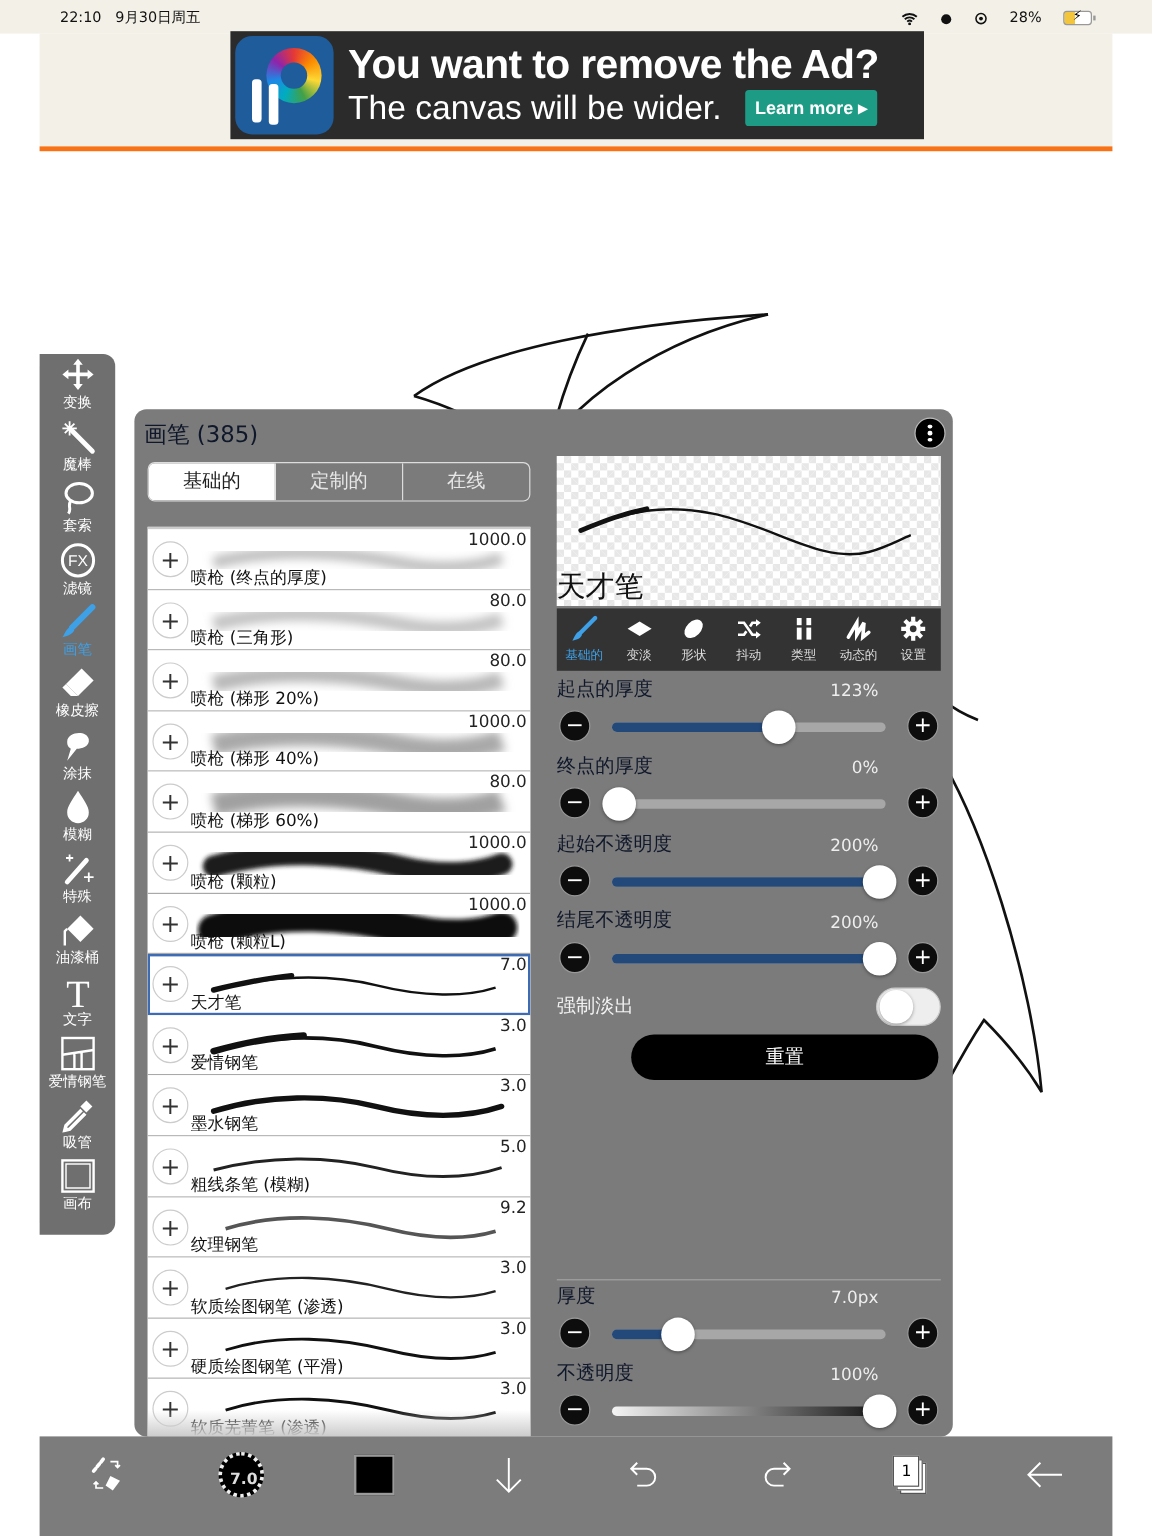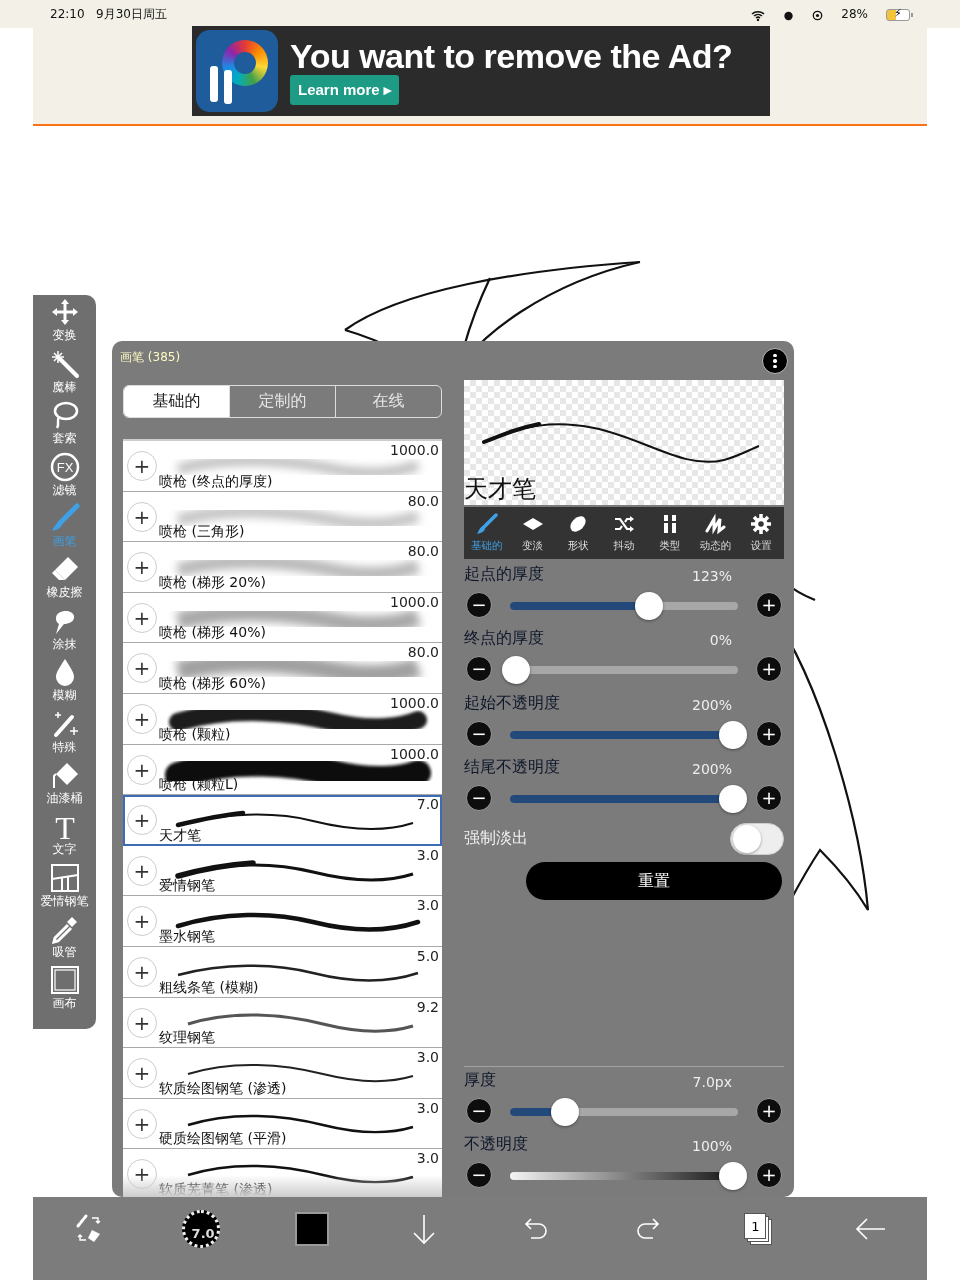--- a/index.html
+++ b/index.html
@@ -3,40 +3,40 @@
 <meta charset="utf-8">
 <style>
 *{box-sizing:border-box;margin:0;padding:0}
 html,body{width:960px;height:1280px;overflow:hidden;background:#fff;font-family:"DejaVu Sans","Liberation Sans",sans-serif}
 #root{position:relative;width:960px;height:952px;background:#fff}
 .statusbar{position:absolute;left:0;top:0;width:960px;height:28px;background:#f3f1e7;display:flex;align-items:center;justify-content:space-between;padding:0 50px 0 50px;font-size:12px;color:#111}
 .status-right{display:flex;align-items:flex-end;gap:18px}
 .battery{display:inline-block;width:24px;height:12px;border:1.5px solid #999;border-radius:3px;position:relative;background:linear-gradient(to right,#f2c53d 40%,#fff 40%)}
 .battery:after{content:"";position:absolute;right:-4px;top:3px;width:2px;height:4px;background:#999}
 .battery span{position:absolute;left:7px;top:-3px;font-size:11px;color:#000}
-.adarea{position:absolute;left:33px;top:28px;width:894px;height:98px;background:#f3f1e7;border-bottom:2px solid #f97316}
+.adarea{position:absolute;left:33px;top:28px;width:894px;height:98px;background:#f3f1e7;border-bottom:4px solid #f97316}
 .ad{position:absolute;left:159px;top:-2px;width:578px;height:90px;background:#2b2b2b;display:flex;align-items:center}
 .ad-logo{width:82px;height:82px;margin-left:4px;border-radius:14px;background:#1f5c9b;position:relative}
 .ad-logo .ring{position:absolute;left:26px;top:10px;width:46px;height:46px;border-radius:50%;background:conic-gradient(#e53935,#fb8c00,#fdd835,#43a047,#00acc1,#1e88e5,#8e24aa,#e53935)}
 .ad-logo .ring:after{content:"";position:absolute;left:12px;top:12px;width:22px;height:22px;border-radius:50%;background:#1f5c9b}
 .ad-logo .istem{position:absolute;left:14px;top:36px;width:8px;height:36px;background:#fff;border-radius:3px}
 .ad-logo .pstem{position:absolute;left:28px;top:40px;width:8px;height:34px;background:#fff;border-radius:3px}
 .ad-text{margin-left:12px;color:#fff}
 .ad-title{font-family:"Liberation Sans",sans-serif;font-weight:bold;font-size:34px;line-height:38px;letter-spacing:-0.5px}
 .ad-sub-row{display:flex;align-items:center;gap:20px}
 .ad-sub{font-family:"Liberation Sans",sans-serif;font-size:28px;line-height:34px}
 .ad-btn{background:#1d9b84;color:#fff;font-family:"Liberation Sans",sans-serif;font-weight:bold;font-size:15px;padding:6px 8px;border-radius:3px}
 .caption{position:absolute;left:108px;top:198px;font-size:58px;color:#111;font-weight:300;letter-spacing:2px}
 .canvas-svg{position:absolute;left:0;top:0;width:960px;height:1280px;pointer-events:none}
 .toolbar-left{position:absolute;left:33px;top:295px;width:63px;height:734px;background:#6f6f6f;border-radius:0 10px 10px 0}
 .tool{height:51.4px;display:flex;flex-direction:column;align-items:center;justify-content:flex-end;color:#fff;font-size:12px;padding-bottom:2px}
 .tool svg{width:30px;height:30px}
 .tool.active{color:#3ea0e6}
 .panel{position:absolute;left:112px;top:341px;width:682px;height:856px;background:#7b7b7b;border-radius:10px}
-.panel-title{position:absolute;left:8px;top:8px;color:#fef9c3;font-size:12px}
+.panel-title{position:absolute;left:8px;top:8px;color:#0f172a;font-size:19px}
 .more-btn{position:absolute;right:6px;top:7px;width:26px;height:26px;border-radius:50%;background:#000;border:1px solid #bbb;display:flex;flex-direction:column;align-items:center;justify-content:center;gap:2px}
 .more-btn i{display:block;width:3.5px;height:3.5px;background:#fff;border-radius:50%}
 .tabs{position:absolute;left:11px;top:44px;width:319px;height:33px;border:1.5px solid #ddd;border-radius:6px;display:flex;overflow:hidden}
 .tab{flex:1;display:flex;align-items:center;justify-content:center;color:#e6e6e6;font-size:16px;border-left:1.5px solid #ddd}
 .tab:first-child{border-left:none}
 .tab.active{background:#fff;color:#222}
 .brushlist{position:absolute;left:11px;top:98px;width:319px;height:758px;background:#f6f6f6;overflow:hidden;border-top:2px solid #ccc}
 .brush{position:relative;height:50.6px;background:#fff;border-bottom:1.5px solid #a9a9a9}
 .brush.selected{outline:2px solid #3d6cb5;outline-offset:-2px}
 .brush .add{position:absolute;left:4px;top:10px;width:30px;height:30px;border-radius:50%;border:1.5px solid #ccc;display:flex;align-items:center;justify-content:center;font-size:20px;color:#333;background:#fff}
@@ -108,20 +108,21 @@
 <div class="adarea">
   <div class="ad">
     <div class="ad-logo">
       <div class="ring"></div>
           <div class="istem"></div>
           <div class="pstem"></div>
     </div>
     <div class="ad-text">
       <div class="ad-title">You want to remove the Ad?</div>
       <div class="ad-sub-row">
+        <div class="ad-sub">The canvas will be wider.</div>
         <div class="ad-btn">Learn more ▸</div>
       </div>
     </div>
   </div>
 </div>
 
 
 <svg class="canvas-svg" viewBox="0 0 960 1280">
   <g fill="none" stroke="#111" stroke-width="2.2">
     <path d="M345 330 C400 290 520 270 640 262"></path>

